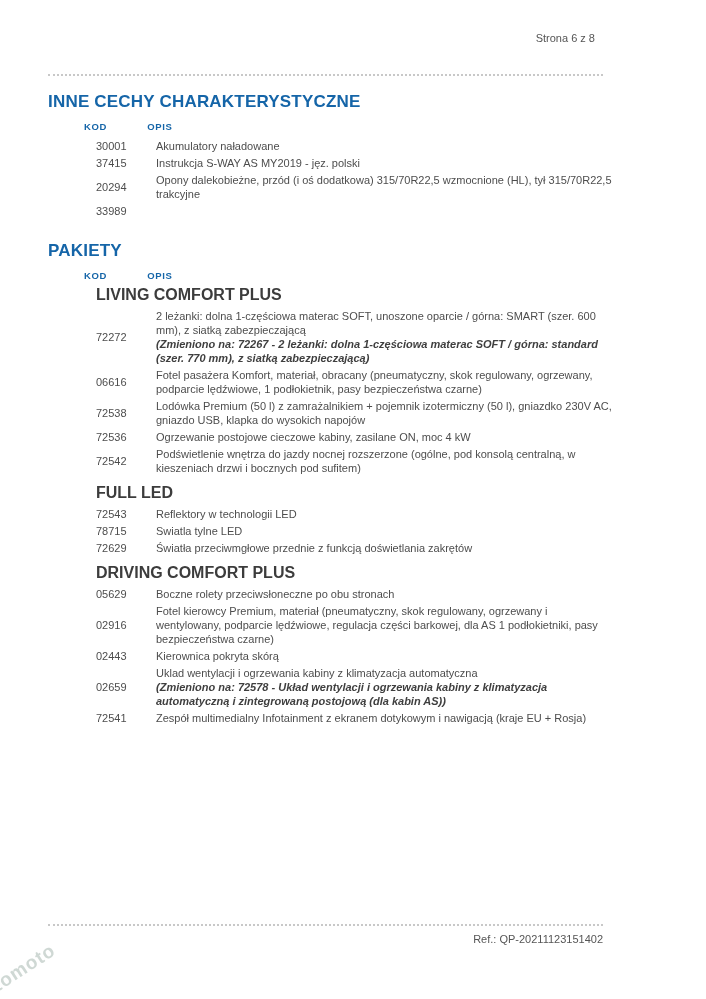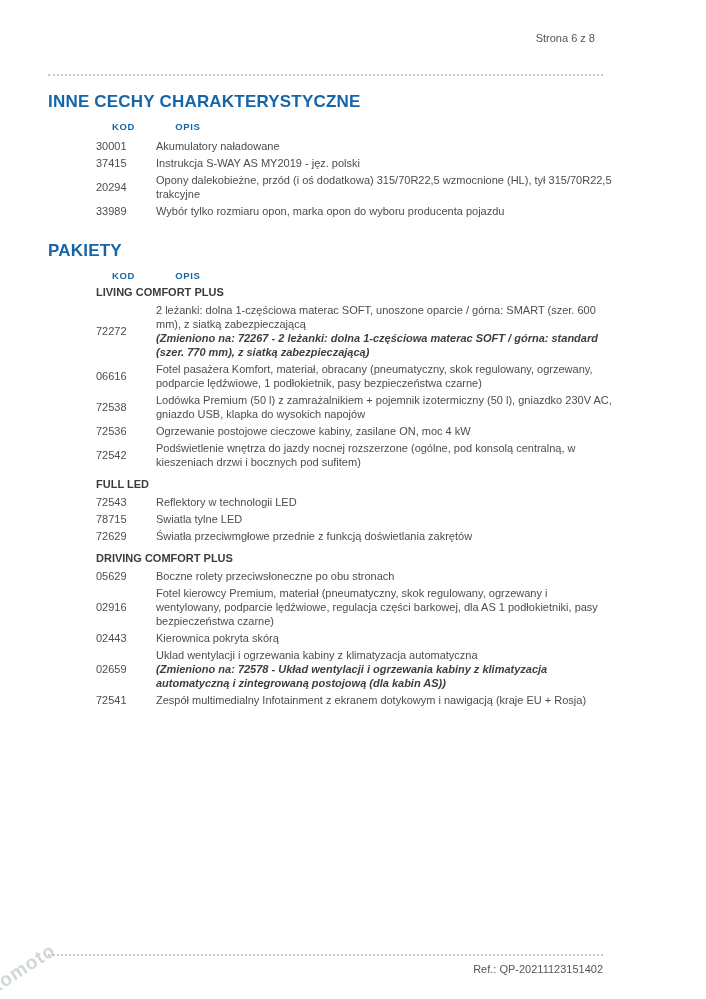--- a/index.html
+++ b/index.html
@@ -37,30 +37,30 @@
   }
   .doc-section + .doc-section { margin-top: 22px; }
   .section-title {
     margin: 0 0 9px 0;
     font-size: 17px;
     font-weight: bold;
     color: #1565a8;
     letter-spacing: 0.2px;
   }
   .col-headers {
-    margin: 0 0 5px 64px;
+    margin: 0 0 5px 36px;
     font-size: 9.5px;
     font-weight: bold;
     color: #1565a8;
     letter-spacing: 0.6px;
   }
   .col-headers .kod { display: inline-block; width: 60px; }
   .group-name {
     margin: 8px 0 3px 48px;
-    font-size: 11px;
+    font-size: 16px;
     font-weight: bold;
     color: #3c3c3c;
   }
   .group:first-child .group-name { margin-top: 2px; }
   .row {
     display: flex;
     margin-left: 48px;
     font-size: 11px;
     line-height: 14px;
     padding: 1.5px 0;
@@ -71,21 +71,21 @@
   .note {
     display: block;
     font-weight: bold;
     font-style: italic;
     color: #3f3f3f;
   }
   .footer {
     position: absolute;
     left: 48px;
     right: 48px;
-    bottom: 22px;
+    bottom: 52px;
   }
   .footer .dotted-rule { margin-bottom: 6px; }
   .footer-text {
     text-align: right;
     font-size: 11px;
     line-height: 15px;
     color: #555;
   }
   .watermark {
     position: absolute;
@@ -139,24 +139,20 @@
   <div class="row">
     <span class="code">20294</span>
     <span class="desc">
       <span class="desc-text">Opony dalekobieżne, przód (i oś dodatkowa) 315/70R22,5 wzmocnione (HL), tył 315/70R22,5 trakcyjne</span>
       
     </span>
   </div>
 
   <div class="row">
     <span class="code">33989</span>
-    <span class="desc">
-      <span class="desc-text">Wybór tylko rozmiaru opon, marka opon do wyboru producenta pojazdu</span>
-      
-    </span>
   </div>
 </div>
   </div>
 </div>
   </section>
 
   <section class="doc-section">
     <h2 class="section-title">PAKIETY</h2>
     <div class="col-headers">
       <span class="kod">KOD</span>

